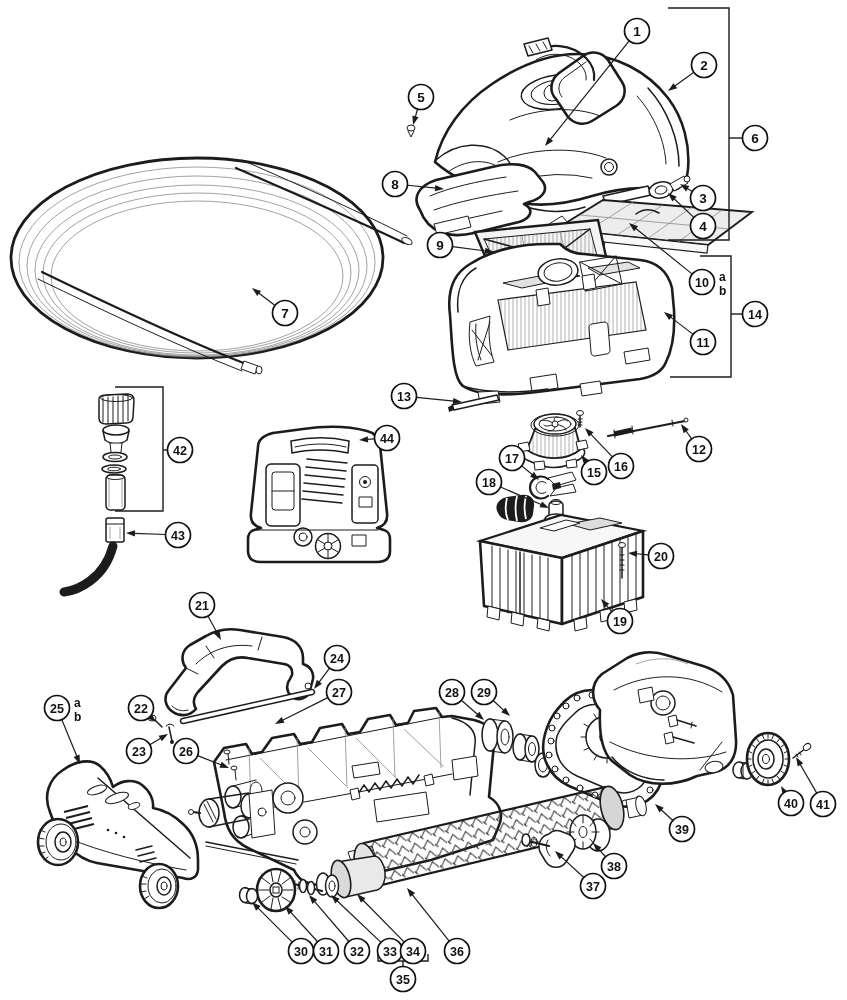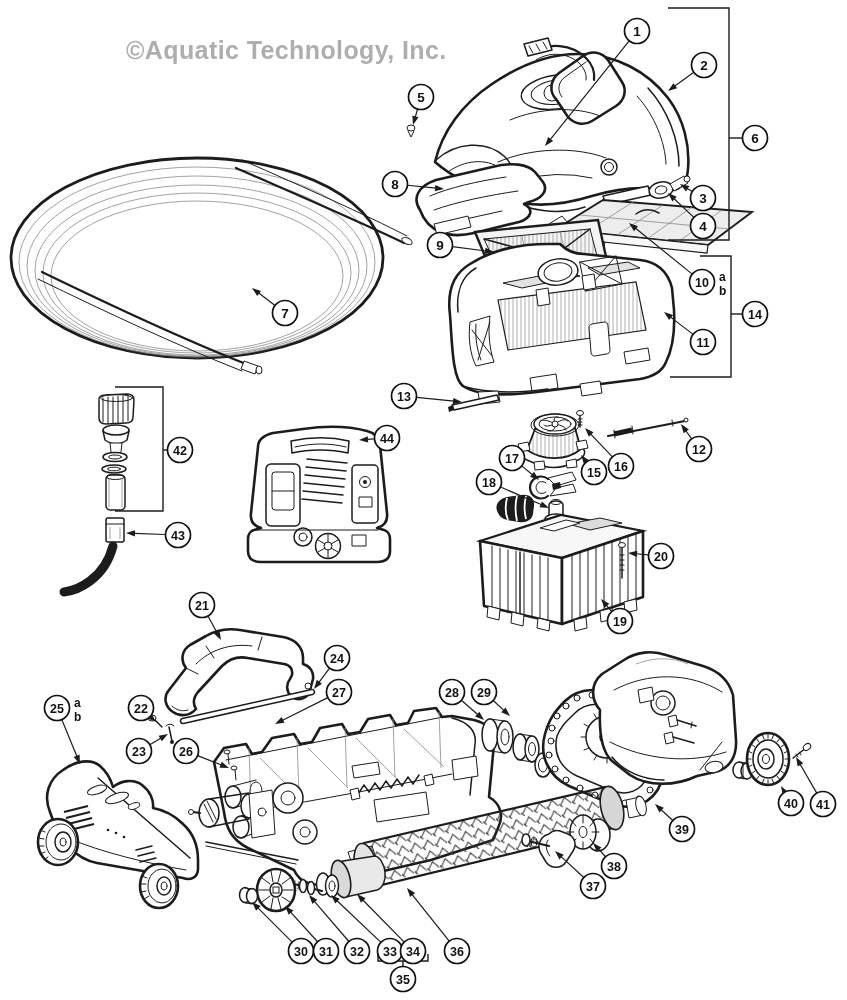--- a/index.html
+++ b/index.html
@@ -18,21 +18,20 @@
   .dark{fill:#1c1c1c;stroke:none;}
   .callout-circle{fill:#fff;stroke:#111;stroke-width:1.7;}
   .callout-num{font-family:"Liberation Sans",sans-serif;font-weight:bold;fill:#111;}
   .leader{fill:none;stroke:#1c1c1c;stroke-width:1.2;}
   .bracket{fill:none;stroke:#1c1c1c;stroke-width:1.4;}
 </style>
 </head>
 <body>
 
 <div class="stage">
-  <div class="watermark">©Aquatic Technology, Inc.</div>
 
   <svg width="847" height="1000" viewBox="0 0 847 1000">
     <defs>
       <pattern id="vhatch" width="4" height="6" patternUnits="userSpaceOnUse">
         <path d="M1 0 V6" stroke="#9a9a9a" stroke-width="0.8"></path>
       </pattern>
       <pattern id="chev" width="13" height="11" patternUnits="userSpaceOnUse" patternTransform="rotate(-13)">
         <path d="M1 9 L6.5 2 L12 9" fill="none" stroke="#3a3a3a" stroke-width="1.1"></path>
         <path d="M-5.5 14.5 L0 7.5 L5.5 14.5" fill="none" stroke="#3a3a3a" stroke-width="1.1"></path>
       </pattern>

